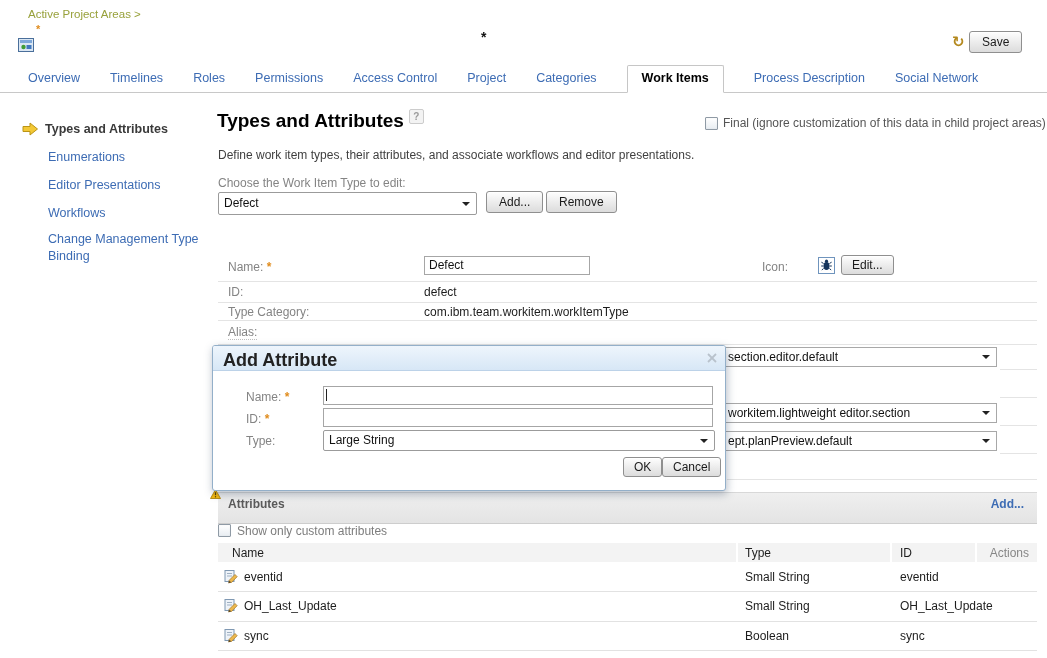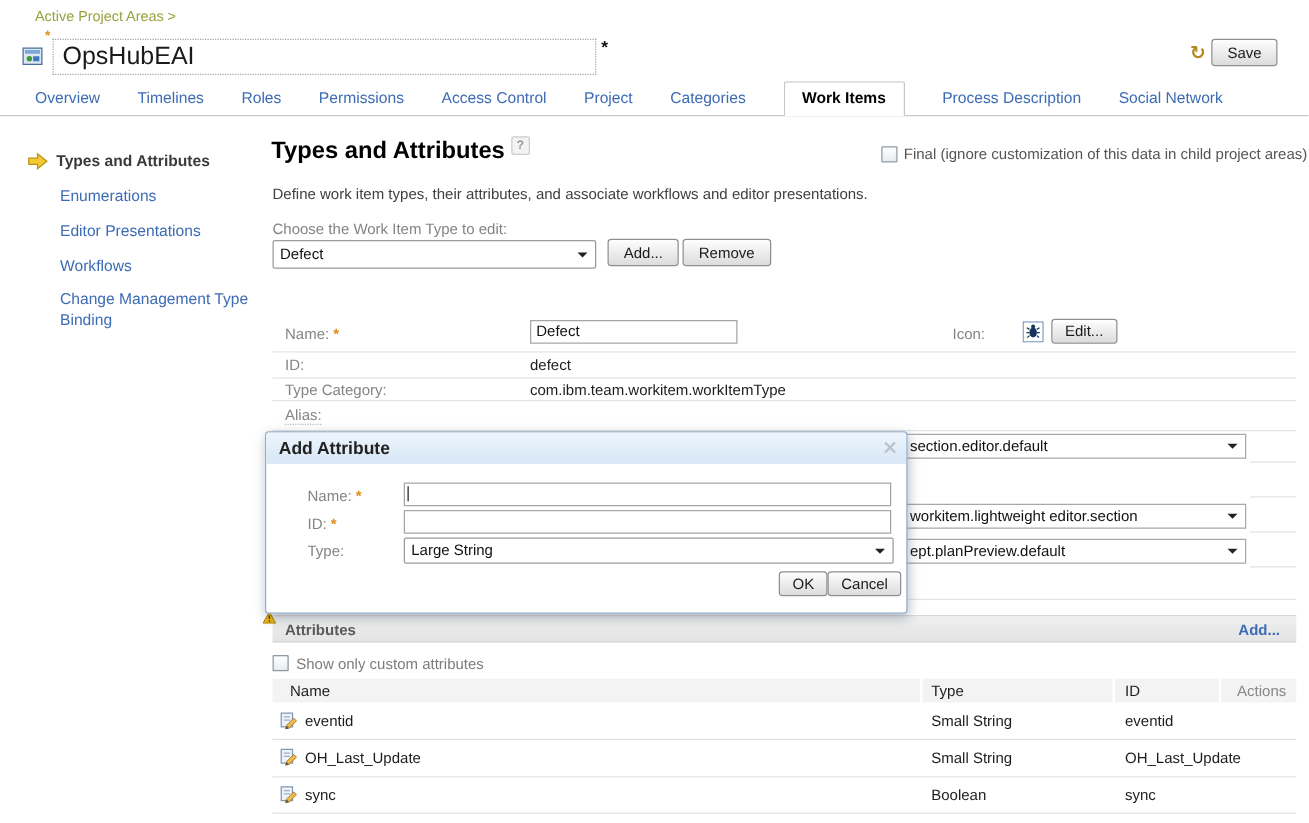--- a/index.html
+++ b/index.html
@@ -60,23 +60,20 @@
     <svg width="18" height="18" viewBox="0 0 18 18">
       <rect x="1.5" y="2.5" width="15" height="13" fill="#dbe7f3" stroke="#4a6f9b"></rect>
       <rect x="3" y="4" width="12" height="3" fill="#7da7d9"></rect>
       <circle cx="6.5" cy="11" r="2.2" fill="#3f9c35"></circle>
       <rect x="9.5" y="9" width="5" height="4" fill="#4178be"></rect>
     </svg>
   </span>
 
   <span class="abs star" style="left:36px;top:23px;font-size:11px;">*</span>
 
-  <div class="abs" style="left:42px;top:31px;width:433px;height:27px;border:1px dotted #a8a8a8;background:#fff;cursor:text;">
-    <span style="display:inline-block;padding-left:7px;font-size:20px;line-height:26px;color:#1a1a1a;">OpsHubEAI</span>
-  </div>
 
   <span class="abs" style="left:481px;top:29px;font-size:14px;font-weight:bold;color:#111;">*</span>
 
   <span class="abs" style="left:952px;top:33px;font-size:15px;color:#b4891f;font-weight:bold;cursor:pointer;">↻</span>
 
   <button class="btn abs" style="left:969px;top:31px;">Save</button>
 
   <div id="tabbar" style="top:67px;">
     <div class="tabs">
       <span class="tab">Overview</span>
@@ -165,21 +162,21 @@
     <span class="caret"></span>
   </div>
   <div class="hline" style="left:1000px;top:369px;width:37px;"></div>
   <div class="hline" style="left:1000px;top:397px;width:37px;"></div>
   <div class="hline" style="left:1000px;top:425px;width:37px;"></div>
   <div class="hline" style="left:1000px;top:453px;width:37px;"></div>
   <div class="hline" style="left:727px;top:479px;width:310px;"></div>
 
   <div id="dialog">
     <div class="dhdr">
-      <span style="position:absolute;left:10px;top:4px;font-weight:bold;color:#222;font-size:14px;">Add Attribute</span>
+      <span style="position:absolute;left:10px;top:4px;font-weight:bold;color:#222;font-size:18px;">Add Attribute</span>
       <span style="position:absolute;right:8px;top:6px;">
         <svg width="10" height="10" viewBox="0 0 10 10">
           <line x1="1" y1="1" x2="9" y2="9" stroke="#b9c2cc" stroke-width="1.8"></line>
           <line x1="9" y1="1" x2="1" y2="9" stroke="#b9c2cc" stroke-width="1.8"></line>
         </svg>
       </span>
     </div>
 
     <span style="position:absolute;left:33px;top:44px;" class="lbl"><span>Name:</span> <span class="star">*</span></span>
     <input class="inputbox" style="left: 110px; top: 40px; width: 380px; position: absolute;" value="">
@@ -198,21 +195,21 @@
     <button class="btn btn-sm" style="position:absolute;left:449px;top:111px;">Cancel</button>
   </div>
 
   <span class="abs" style="left:210px;top:488px;z-index:2;">
     <svg width="11" height="10" viewBox="0 0 11 10">
       <polygon points="5.5,0.5 10.5,9.5 0.5,9.5" fill="#f5b80e" stroke="#a57b00" stroke-width="0.8"></polygon>
       <line x1="5.5" y1="3.2" x2="5.5" y2="6.2" stroke="#5a4200" stroke-width="1.2"></line>
       <circle cx="5.5" cy="7.8" r="0.7" fill="#5a4200"></circle>
     </svg>
   </span>
-  <div class="sectionhdr" style="left:218px;top:492px;width:819px;height:22px;">
+  <div class="sectionhdr" style="left:218px;top:492px;width:819px;height:32px;">
     <span>Attributes</span>
     <a class="link" style="position:absolute;right:13px;top:0;font-weight:bold;font-size:12px;">Add...</a>
   </div>
 
   <span class="chk" style="left:218px;top:524px;"></span>
   <span class="abs" style="left:237px;top:524px;color:#7d7d7d;">Show only custom attributes</span>
 
   <div class="thead" style="left:218px;top:543px;width:819px;height:19px;">
     <span class="cell" style="left:14px;">Name</span>
     <span class="cell" style="left:527px;">Type</span>

